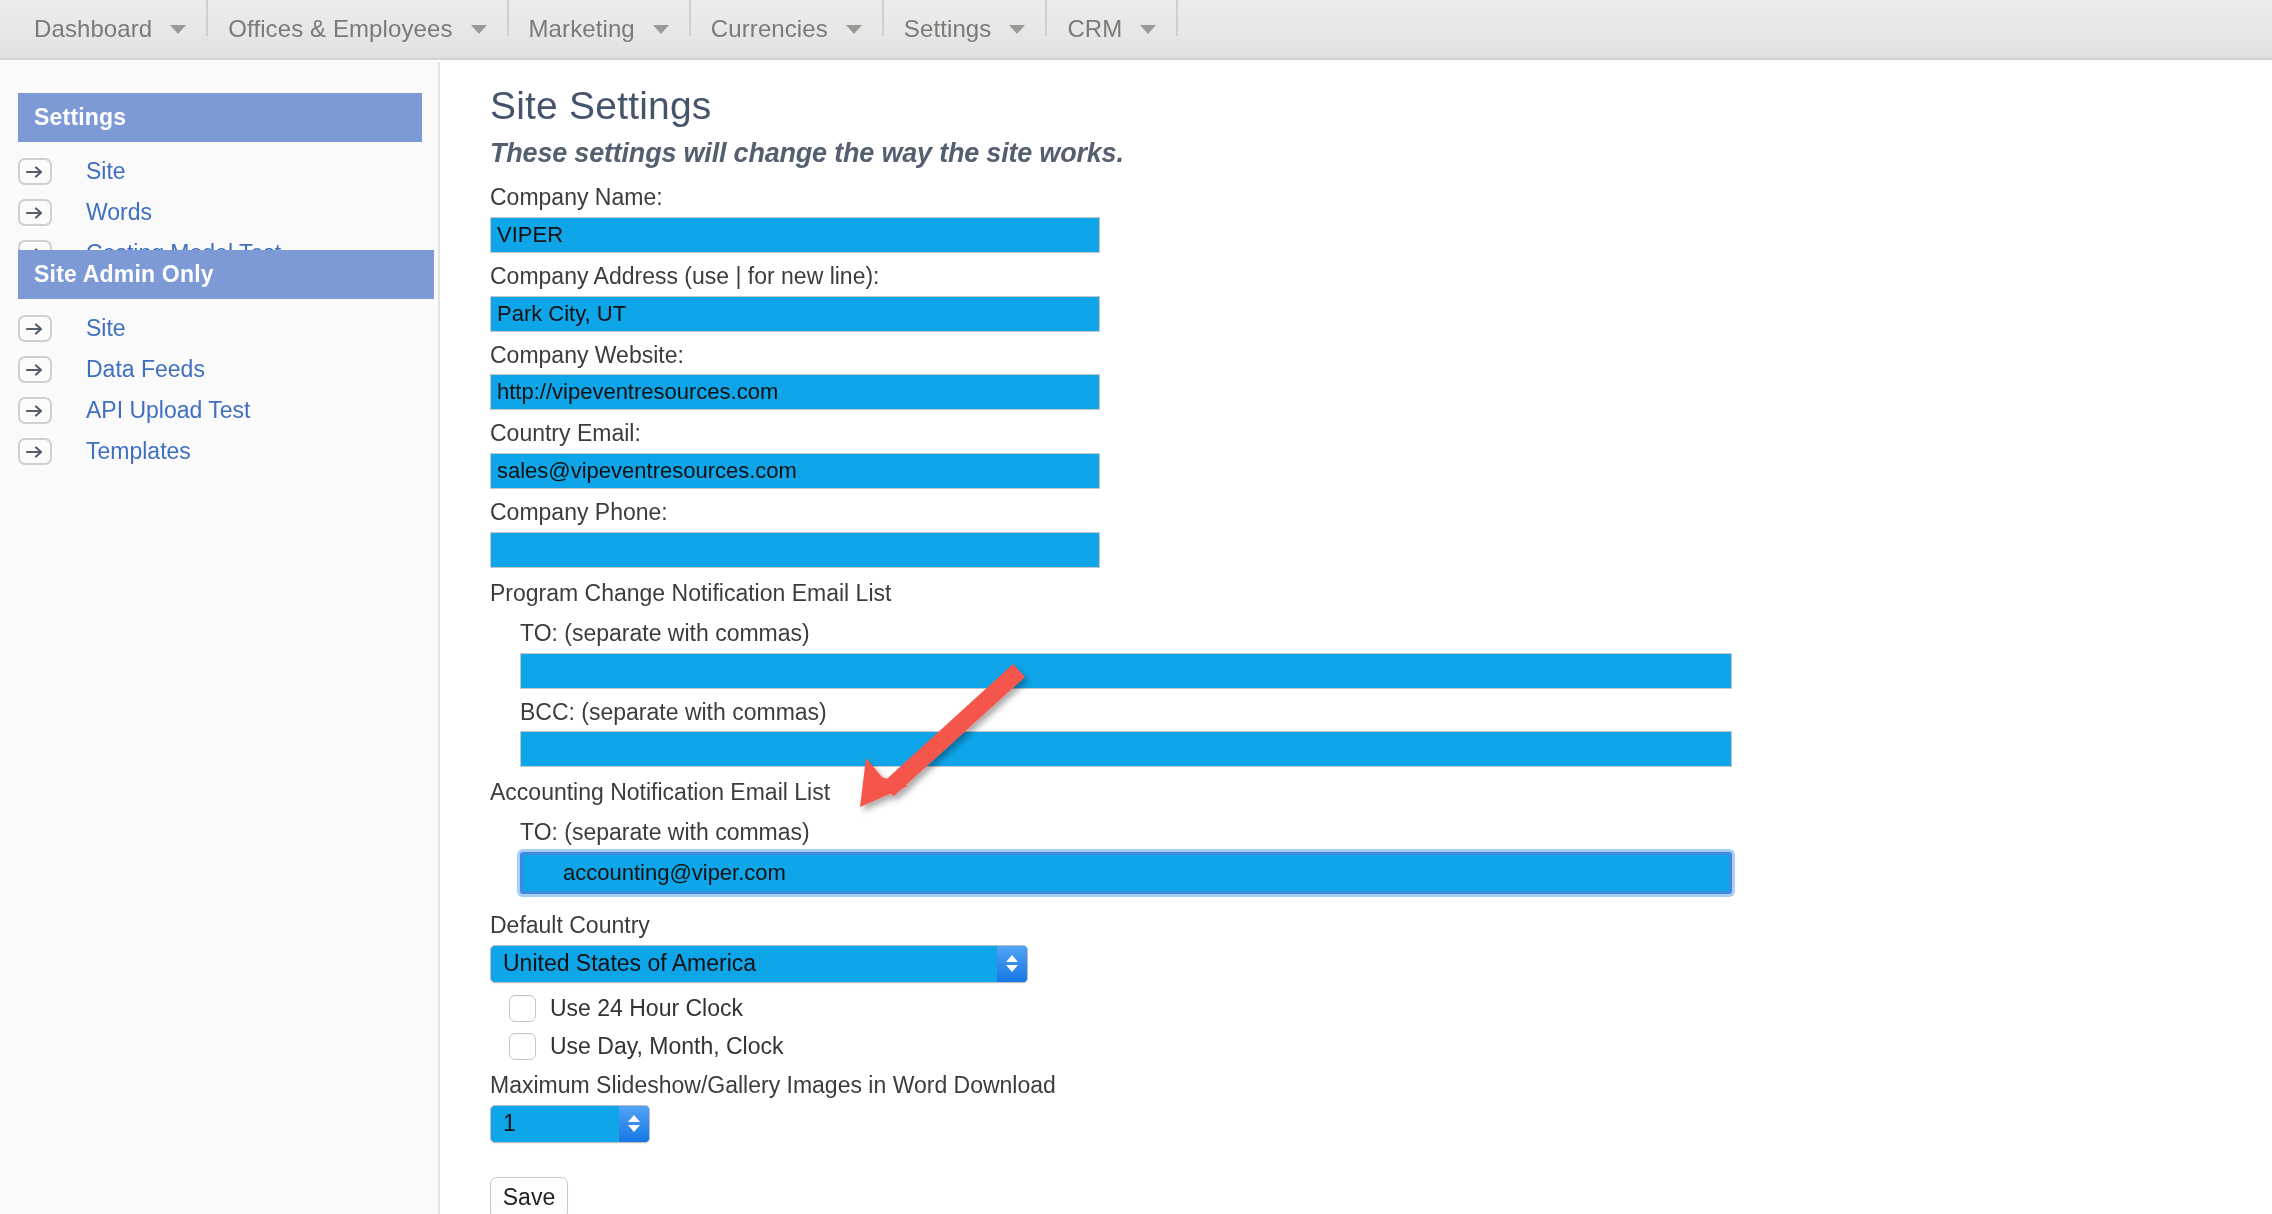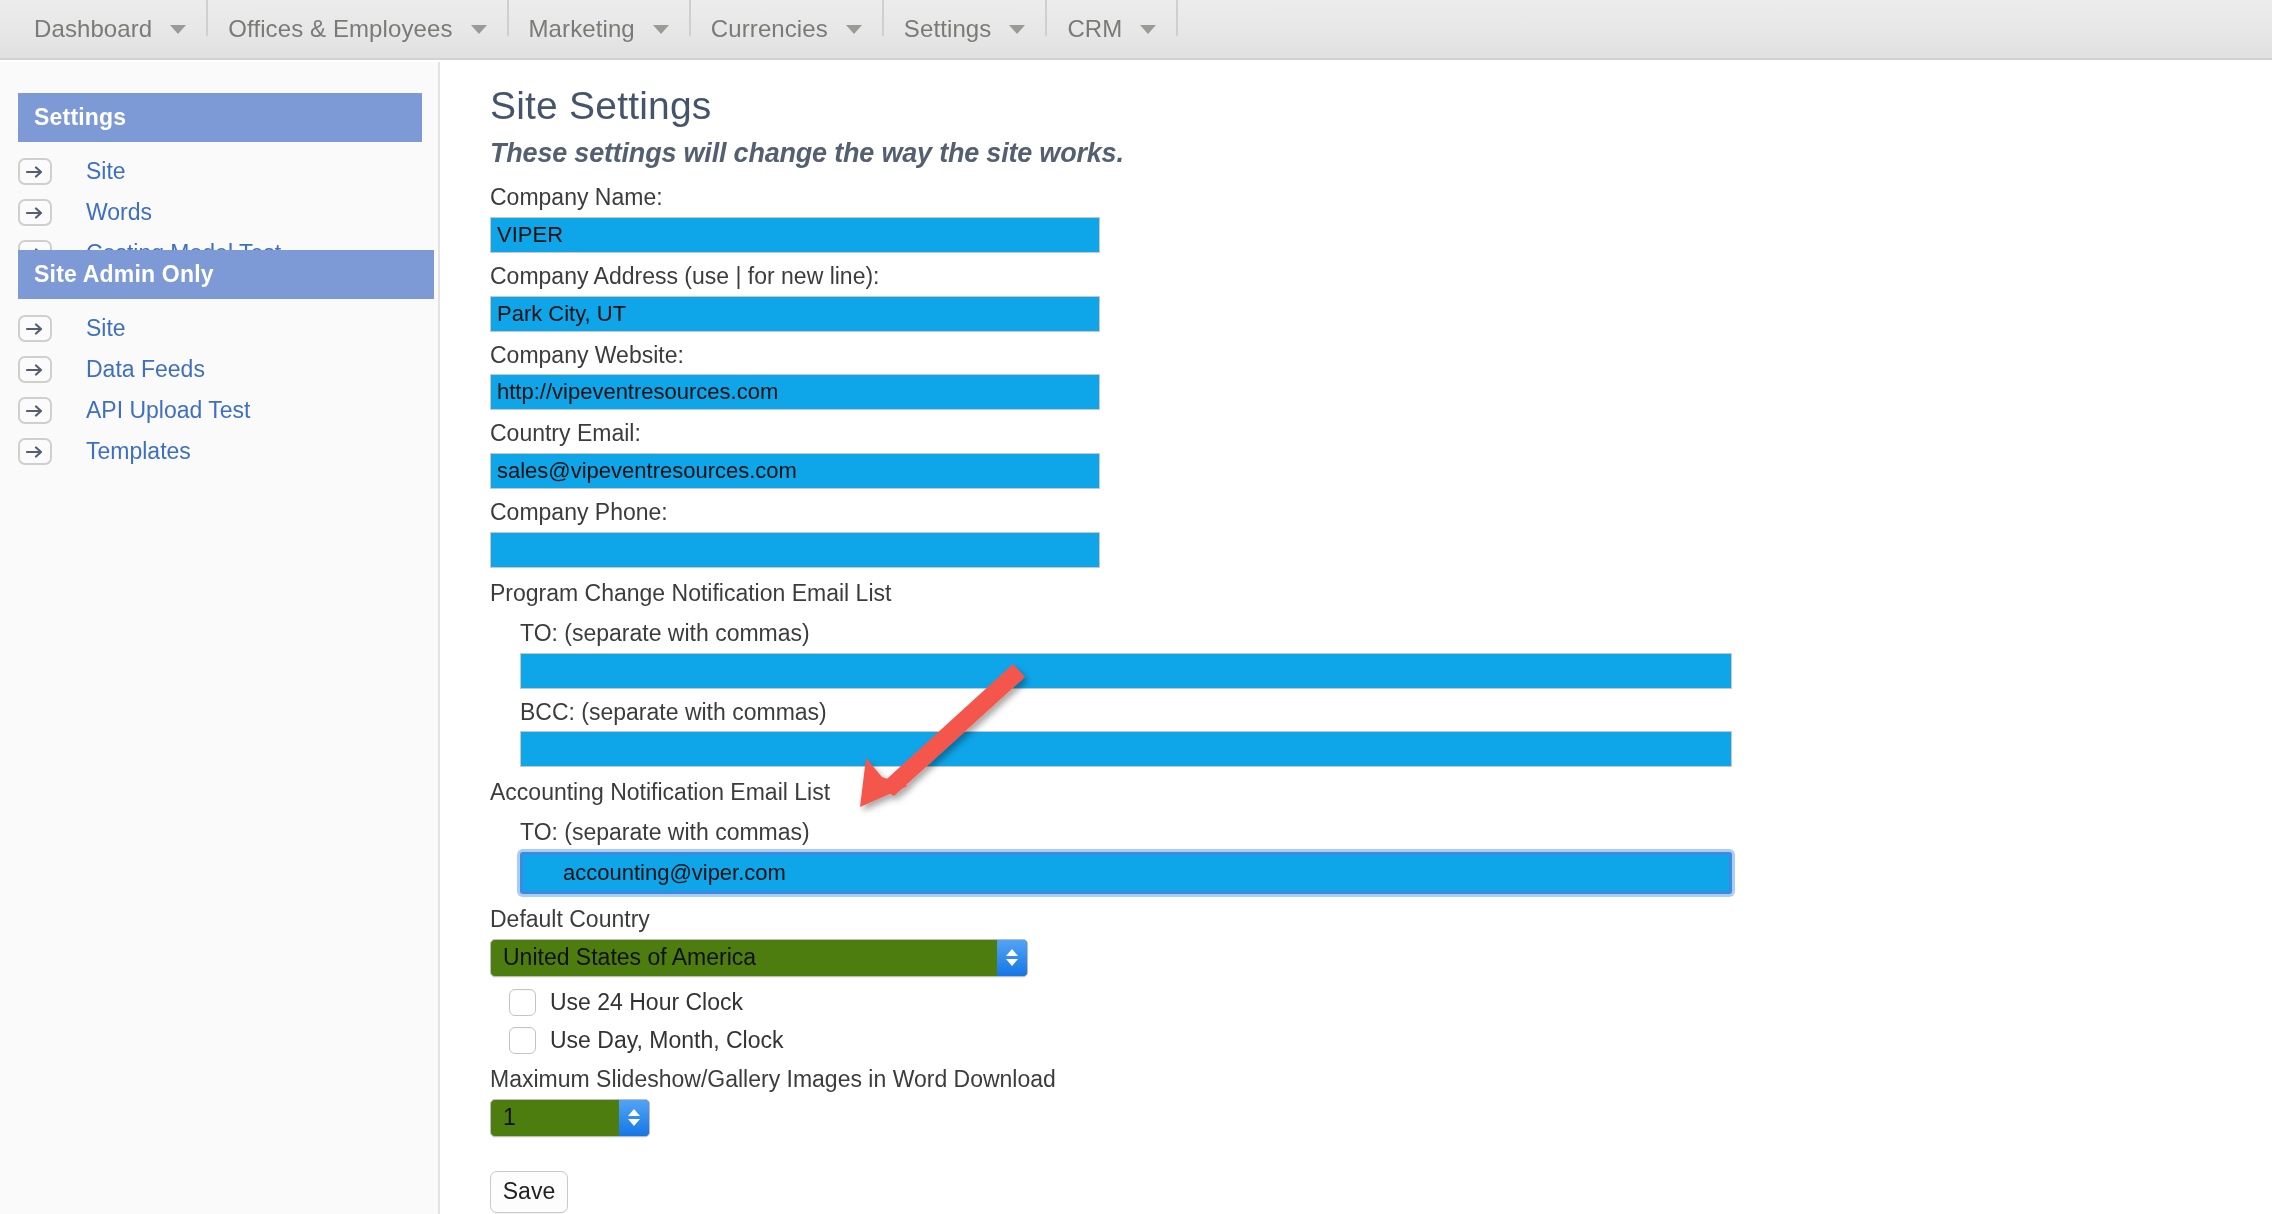--- a/index.html
+++ b/index.html
@@ -129,37 +129,37 @@
     margin: 0 0 9px 0;
     outline: none;
   }
   .txt.w-short { width: 610px; }
   .txt.w-long  { width: 1212px; margin-left: 30px; }
   .txt.focused {
     border: 3px solid #3e8ae0;
     box-shadow: 0 0 0 3px #a9cdf4;
     border-radius: 3px;
     height: 42px;
-    margin-bottom: 11px;
+    margin-bottom: 17px;
     padding-left: 40px;
   }
 
   
   .select-wrap {
     position: relative;
     display: inline-block;
     margin: 0 0 12px 0;
     vertical-align: middle;
   }
   .select-box {
     display: flex; align-items: center;
     height: 38px;
     border: 1px solid #bdbdbd;
     border-radius: 5px;
-    background: #4d7c0f;
+    background: #0ea5e9;
     font-size: 23px;
     color: #111111;
     padding-left: 12px;
     box-shadow: 0 1px 1px rgba(0,0,0,.06);
   }
   .select-box.wide { width: 538px; }
   .select-box.narrow { width: 160px; }
   .select-stepper {
     position: absolute; right: 1px; top: 1px;
     width: 30px; height: 36px;

